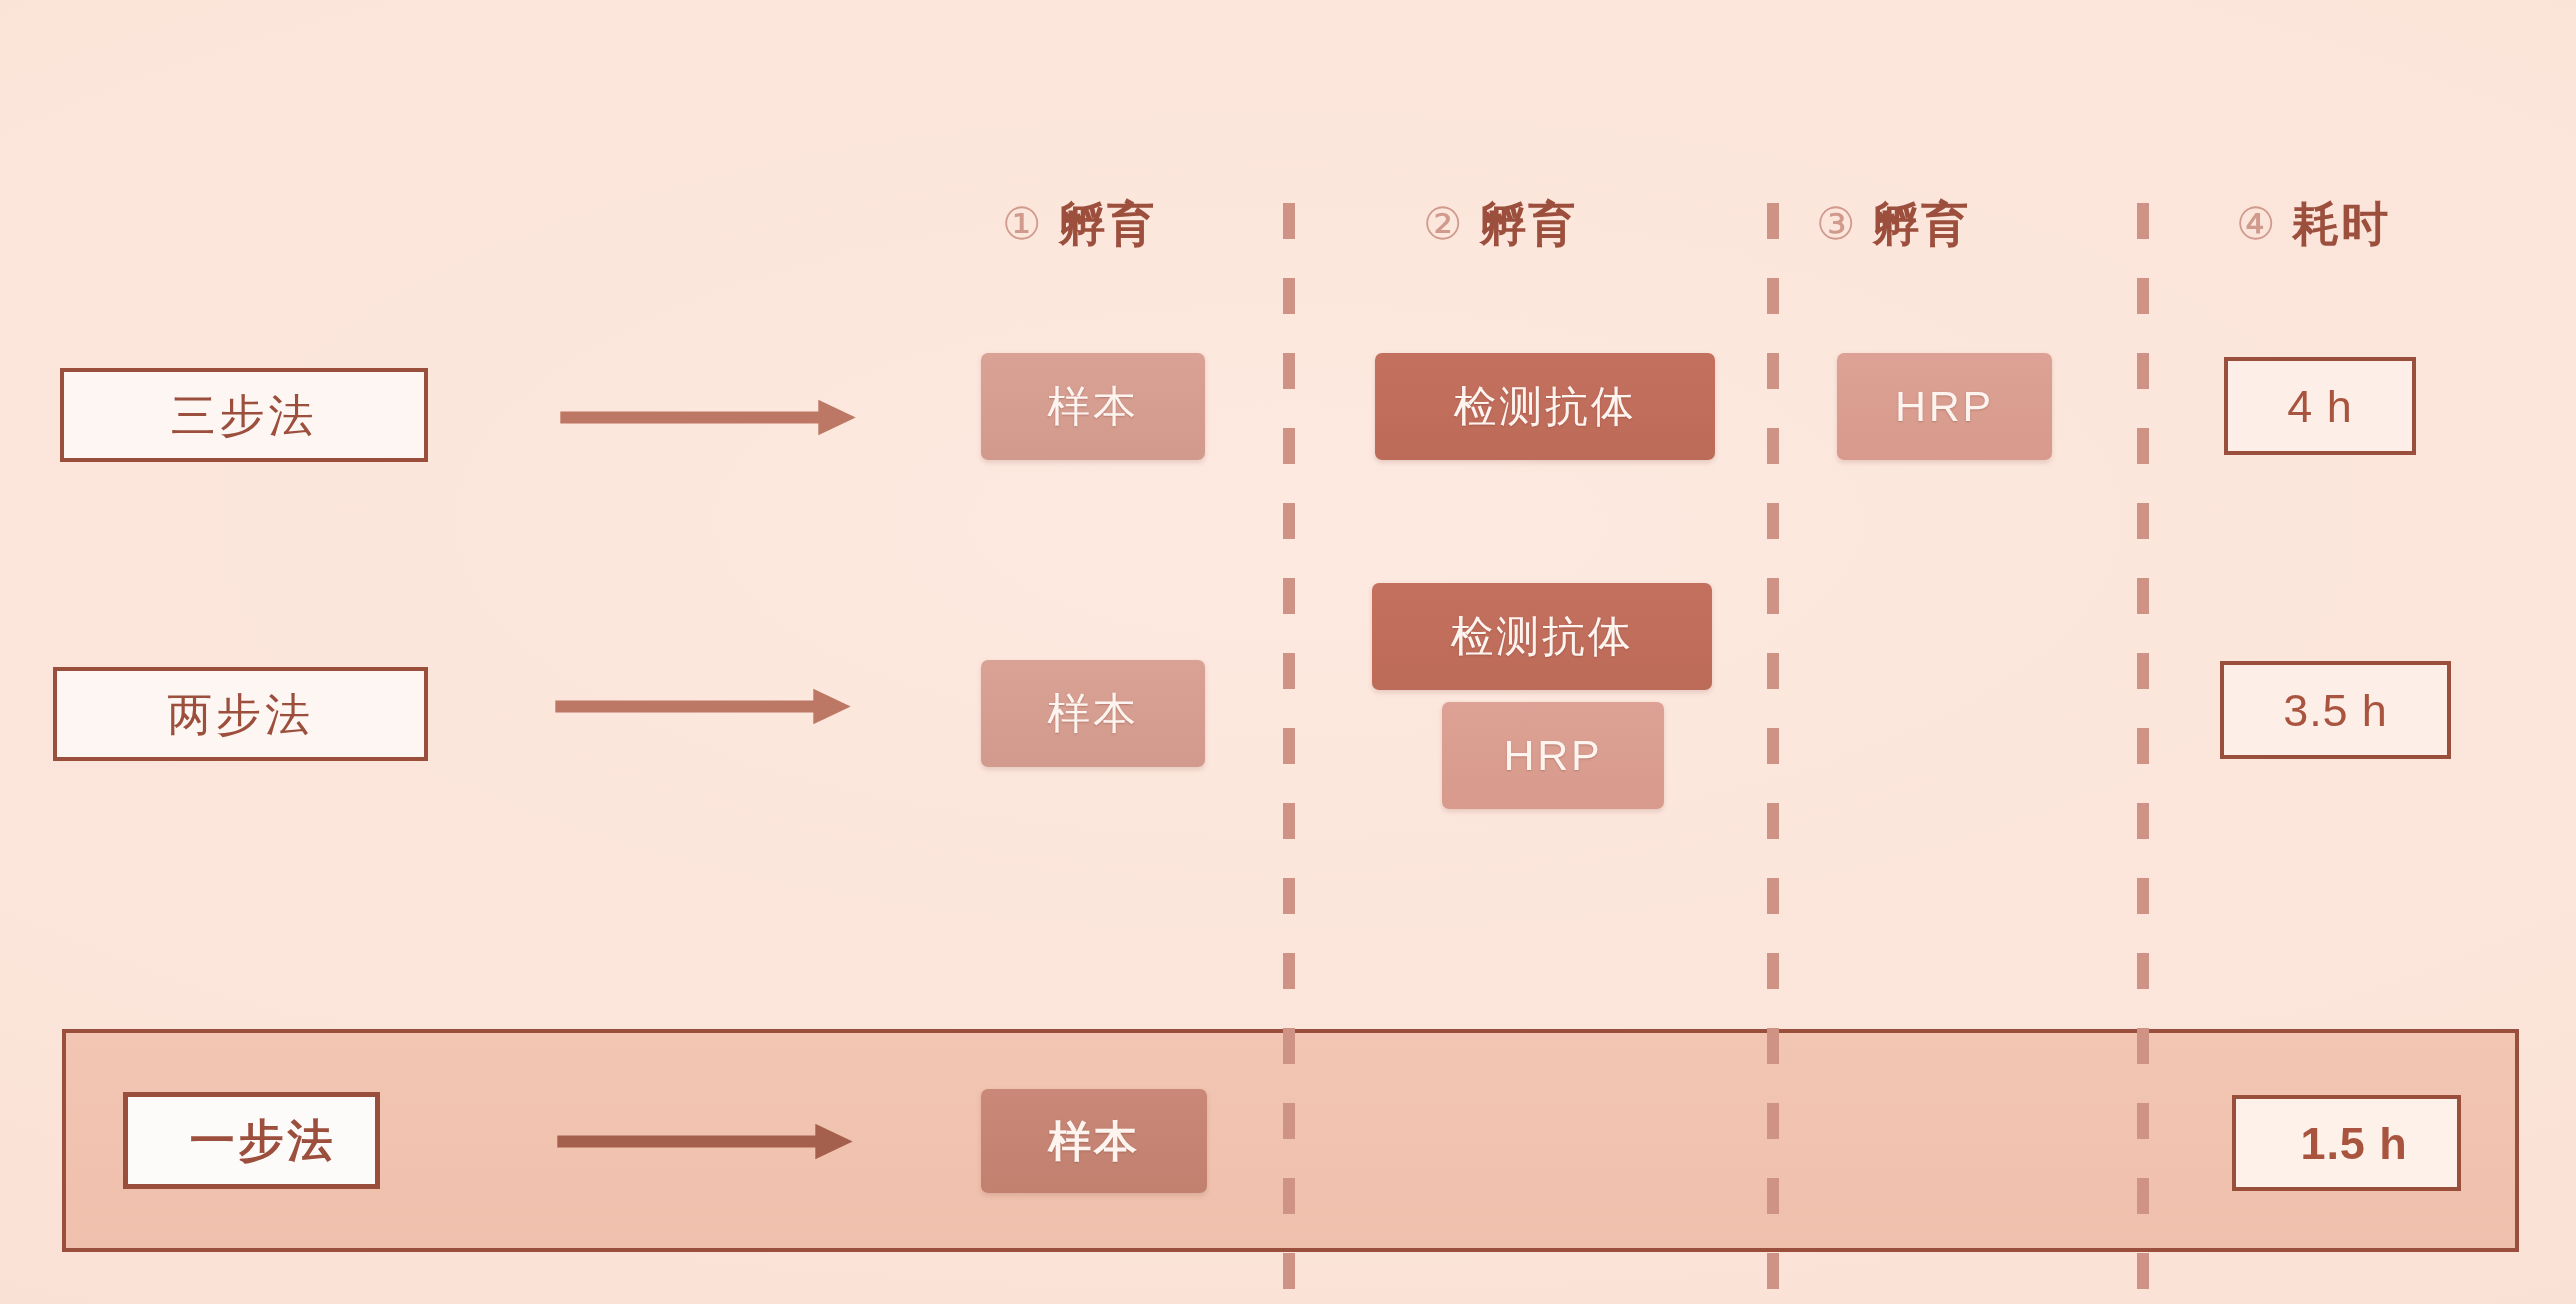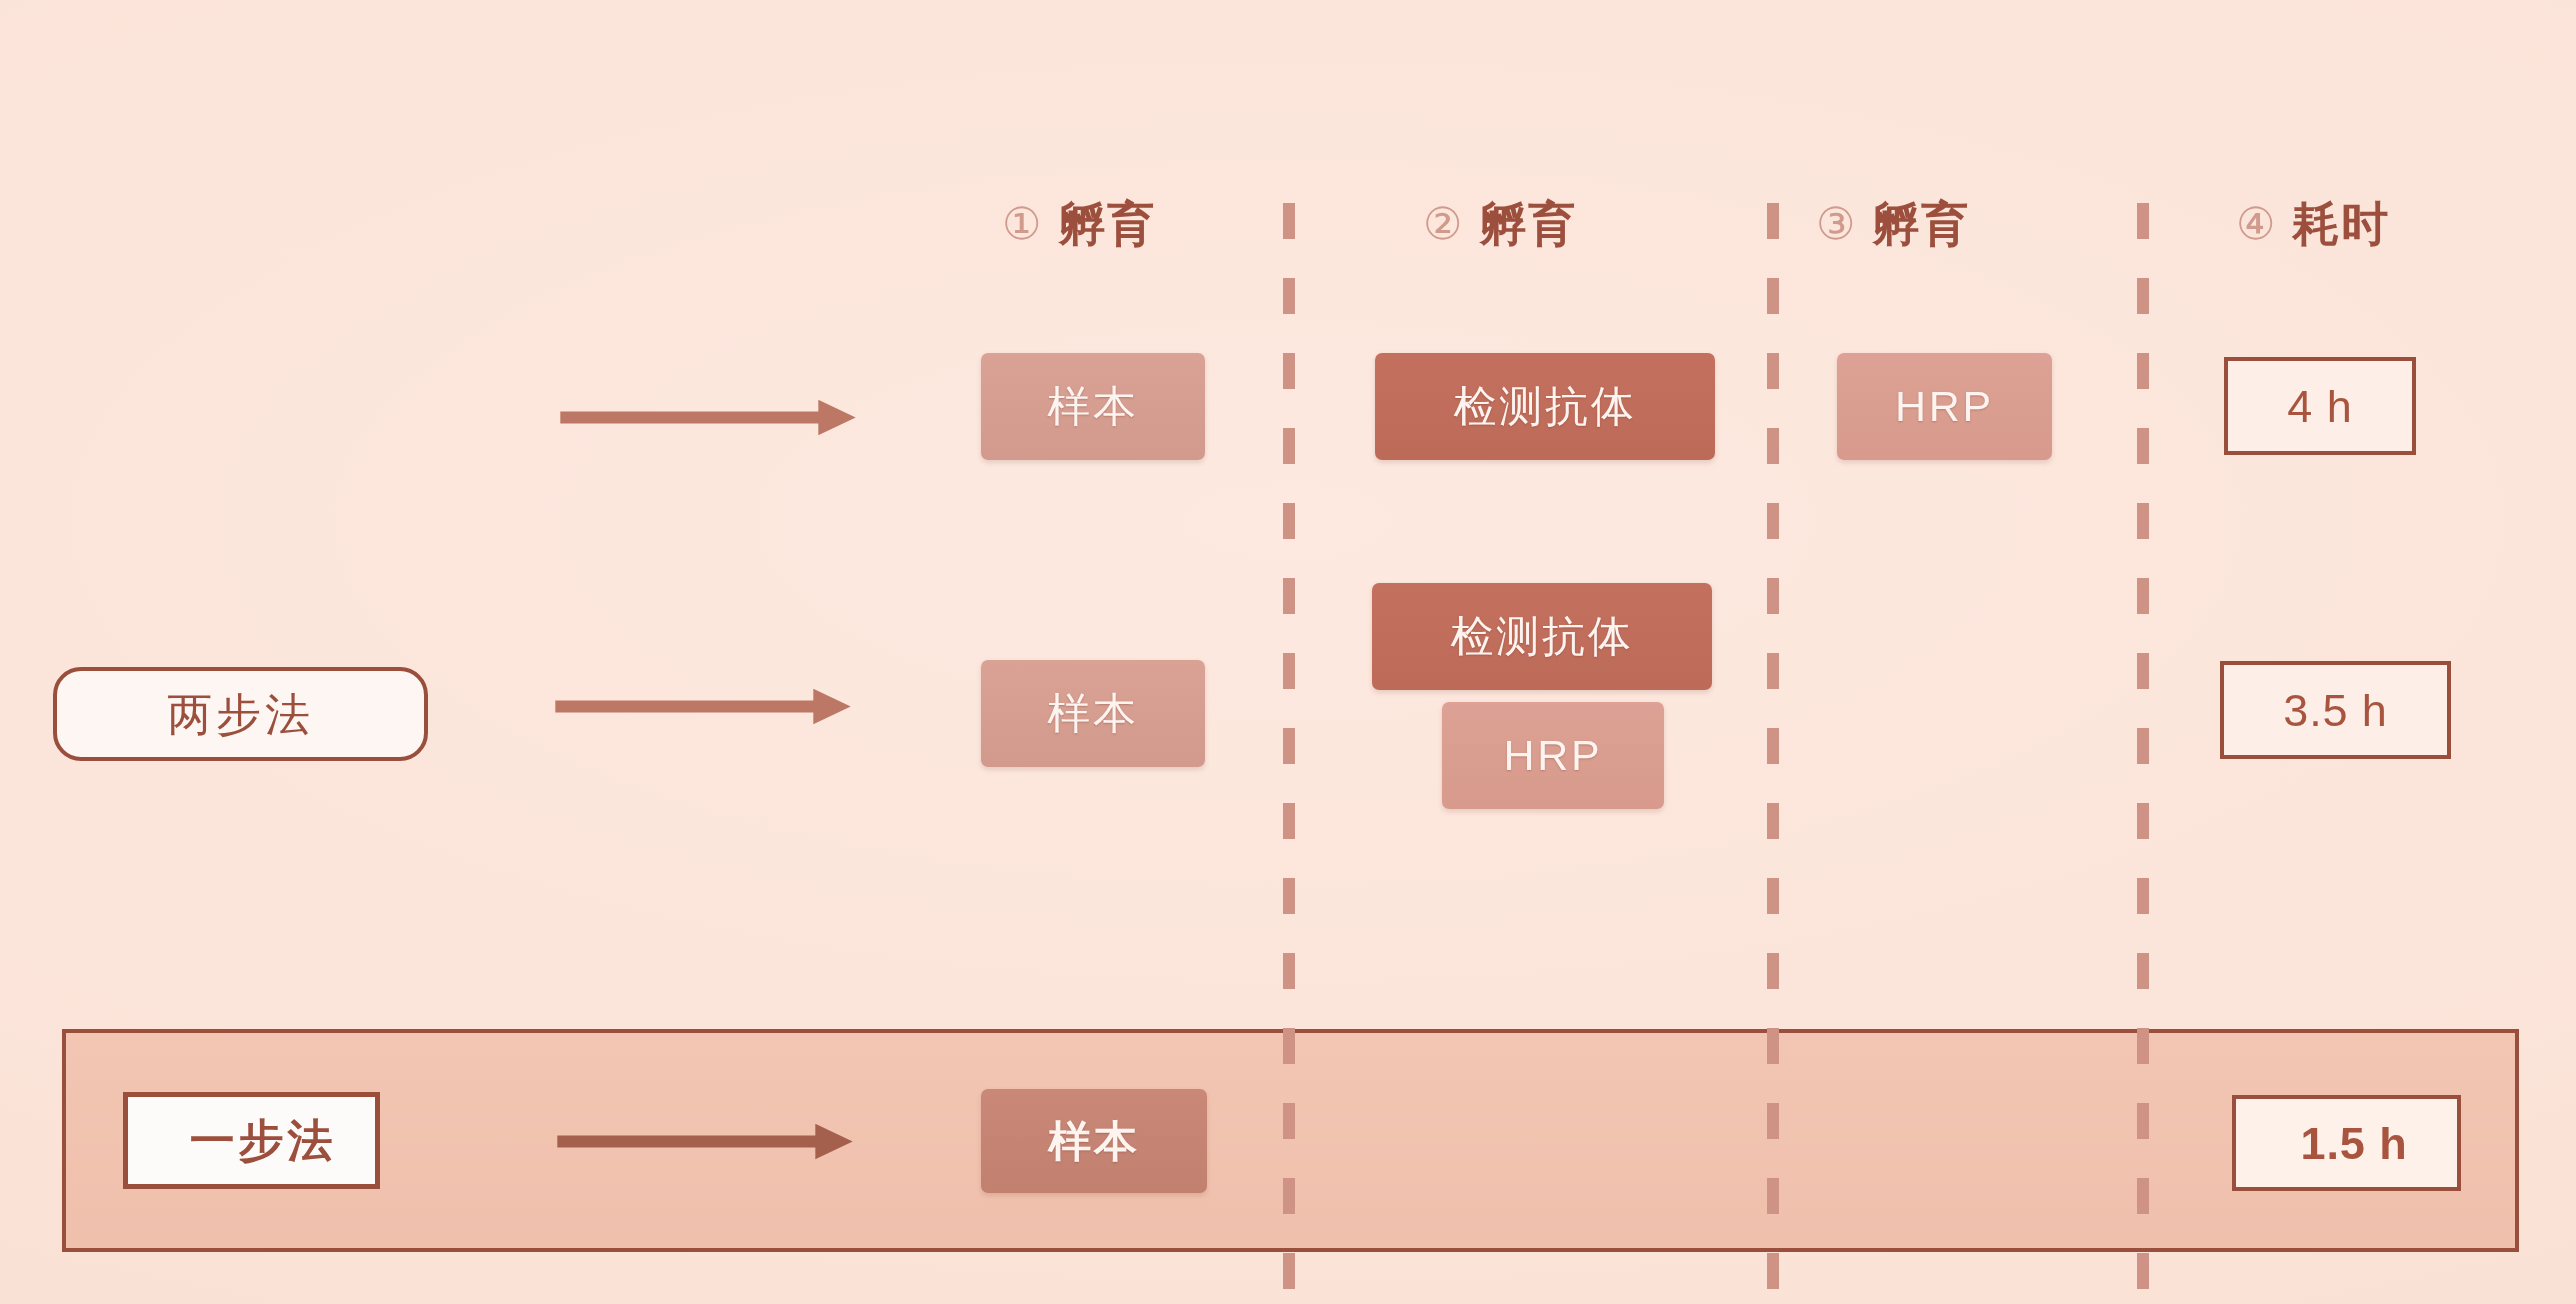--- a/index.html
+++ b/index.html
@@ -170,20 +170,23 @@
   <div class="col-header" style="left:1816px;">
     <span class="col-num">③</span>
     <span class="col-label">孵育</span>
   </div>
 
   <div class="col-header" style="left:2236px;">
     <span class="col-num">④</span>
     <span class="col-label">耗时</span>
   </div>
 
+  <div class="method-box" style="left:60px; top:368px; width:368px; height:94px;">
+    <span>三步法</span>
+  </div>
 
   <svg class="arrow" style="left:557px; top:396px;" width="302" height="43" viewBox="0 0 320 46">
     <line x1="2" y1="23" x2="285" y2="23" stroke="#bd7765" stroke-width="13"></line>
     <polygon points="278,4 318,23 278,42" fill="#bd7765"></polygon>
   </svg>
 
   <div class="pill light" style="left:981px; top:353px; width:224px; height:107px;">
     <span style="font-size:43px;">样本</span>
   </div>
 
@@ -192,21 +195,21 @@
   </div>
 
   <div class="pill mid" style="left:1837px; top:353px; width:215px; height:107px;">
     <span style="font-size:43px;">HRP</span>
   </div>
 
   <div class="time-box" style="left:2224px; top:357px; width:192px; height:98px;">
     <span>4 h</span>
   </div>
 
-  <div class="method-box" style="left:53px; top:667px; width:375px; height:94px;border-radius:28px;">
+  <div class="method-box" style="left:53px; top:667px; width:375px; height:94px;">
     <span>两步法</span>
   </div>
 
   <svg class="arrow" style="left:552px; top:685px;" width="302" height="43" viewBox="0 0 320 46">
     <line x1="2" y1="23" x2="285" y2="23" stroke="#bd7765" stroke-width="13"></line>
     <polygon points="278,4 318,23 278,42" fill="#bd7765"></polygon>
   </svg>
 
   <div class="pill light" style="left:981px; top:660px; width:224px; height:107px;">
     <span style="font-size:43px;">样本</span>

